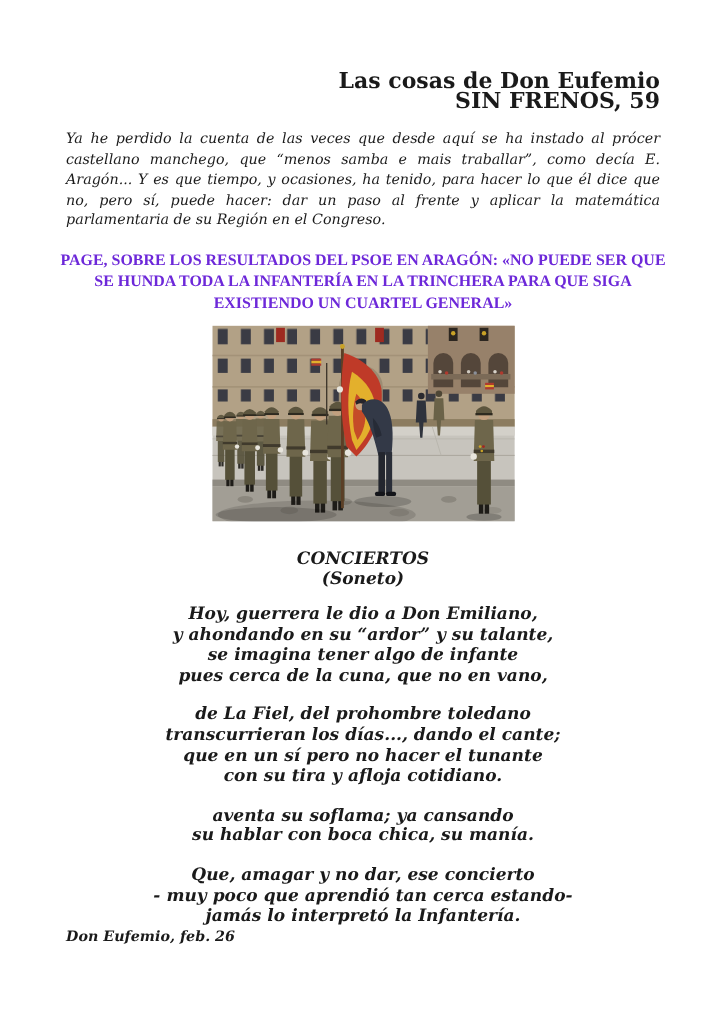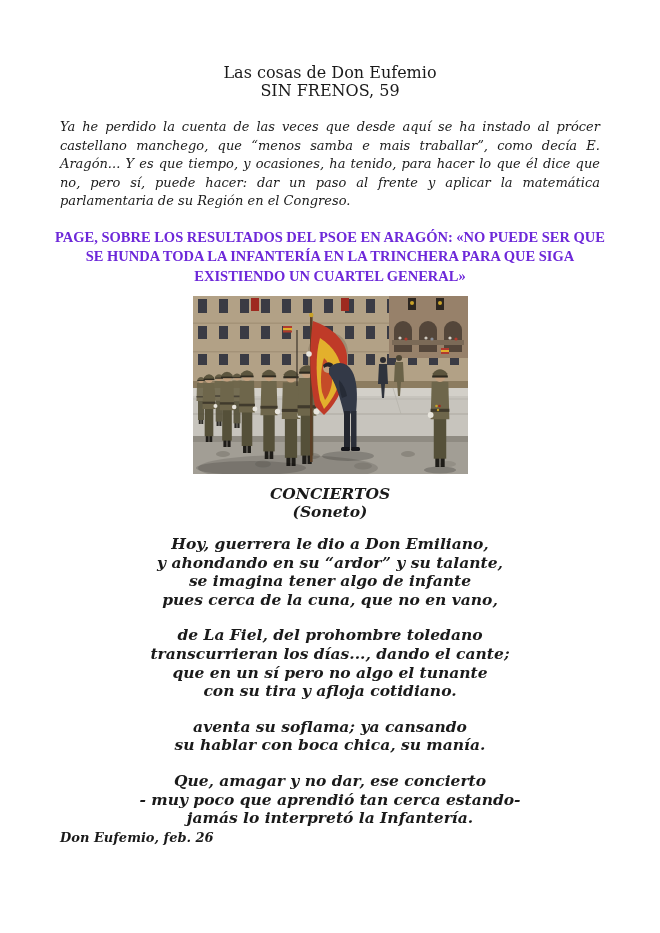--- a/index.html
+++ b/index.html
@@ -1,27 +1,27 @@
 <!DOCTYPE html>
 <html lang="es"><head>
 <meta charset="utf-8">
 <style>
   html,body{margin:0;padding:0;background:#ffffff;}
   body{width:660px;height:933px;overflow:hidden;}
   .page{box-sizing:border-box;width:660px;height:933px;padding:64px 60px 0;background:#fff;
         font-family:"DejaVu Serif",serif;color:#1a1a1a;}
-  .masthead{text-align:center;font-weight:400;font-size:16px;line-height:18px;}
+  .masthead{text-align:right;font-weight:700;font-size:20px;line-height:18px;}
   .intro{margin-top:18px;font-style:italic;font-size:13px;line-height:18.6px;
          text-align:justify;text-justify:inter-word;}
   .headline{margin:17px -10px 0;text-align:center;font-weight:700;
             font-family:"Liberation Serif",serif;font-size:14.5px;line-height:19.3px;color:#6d28d9;}
   .photo-wrap{margin-top:10px;text-align:center;line-height:0;}
   .photo-wrap svg{display:inline-block;}
   .poem{text-align:center;font-weight:700;font-style:italic;font-size:15.5px;line-height:18.6px;}
-  .poem-head{margin-top:11px;}
+  .poem-head{margin-top:25px;}
   .stanza{margin-top:17px;}
   .stanza.first{margin-top:13px;}
   .signature{margin-top:1px;text-align:left;font-weight:700;font-style:italic;
              font-size:13px;line-height:18.6px;}
 </style>
 </head>
 <body>
 
 <div class="page">
 
@@ -181,21 +181,21 @@
     <div class="stanza first">
       <div>Hoy, guerrera le dio a Don Emiliano,</div>
       <div>y ahondando en su “ardor” y su talante,</div>
       <div>se imagina tener algo de infante</div>
       <div>pues cerca de la cuna, que no en vano,</div>
     </div>
 
     <div class="stanza">
       <div>de La Fiel, del prohombre toledano</div>
       <div>transcurrieran los días..., dando el cante;</div>
-      <div>que en un sí pero no algo el tunante</div>
+      <div>que en un sí pero no hacer el tunante</div>
       <div>con su tira y afloja cotidiano.</div>
     </div>
 
     <div class="stanza">
       <div>aventa su soflama; ya cansando</div>
       <div>su hablar con boca chica, su manía.</div>
     </div>
 
     <div class="stanza">
       <div>Que, amagar y no dar, ese concierto</div>

